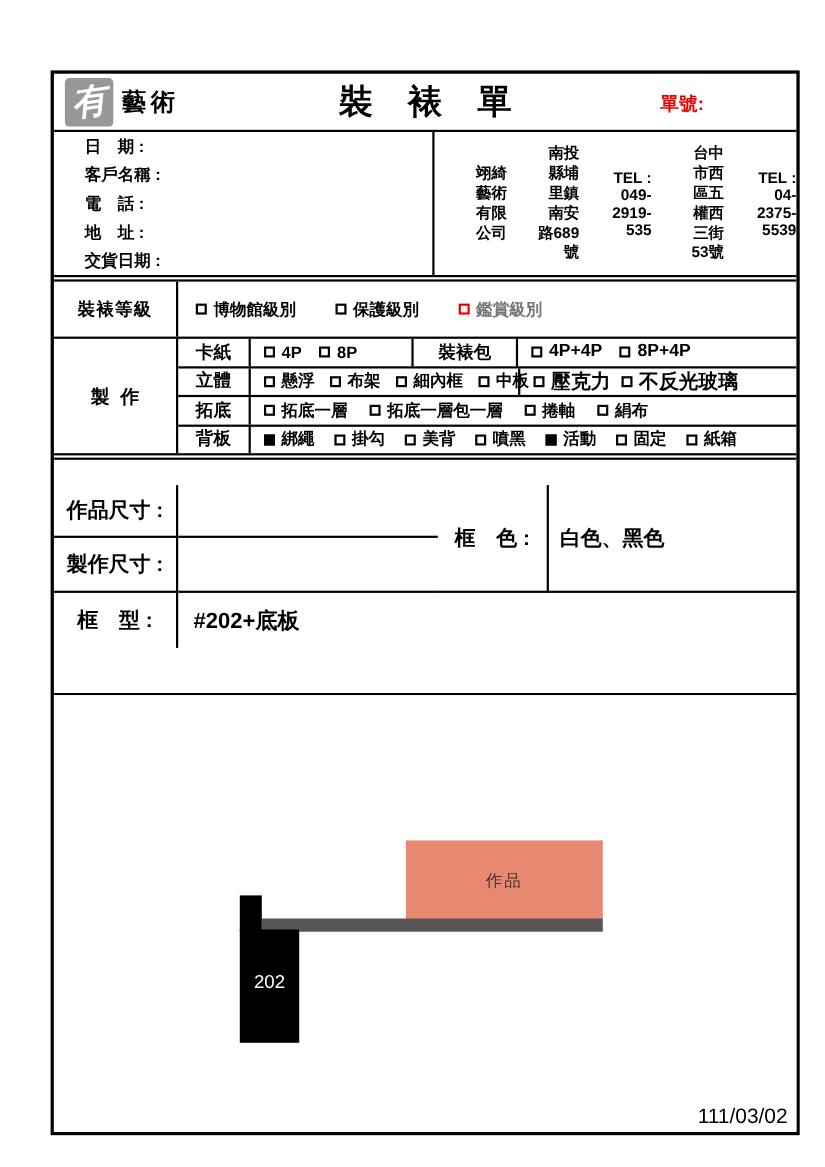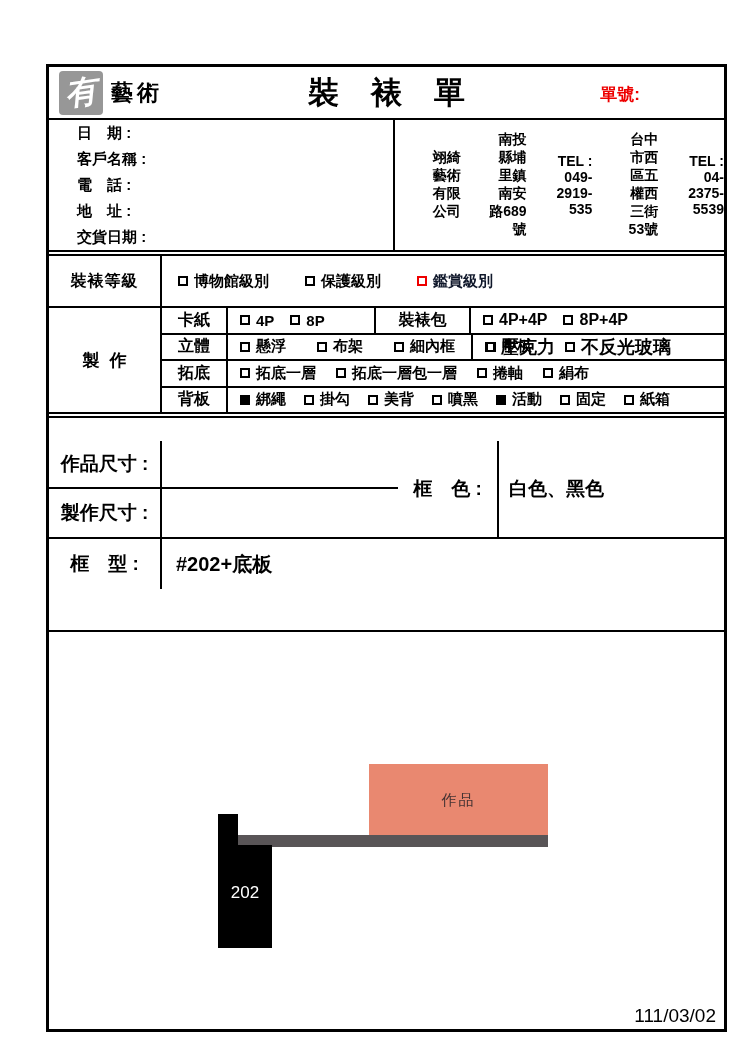--- a/index.html
+++ b/index.html
@@ -36,37 +36,37 @@
   .grade { height:52px; border-bottom:2px solid #000; display:flex; flex:0 0 auto; }
   .grade-label { width:113px; border-right:2px solid #000; display:flex;
     align-items:center; justify-content:center; font-size:16px; font-weight:bold; letter-spacing:1px; }
   .grade-opts { flex:1; display:flex; align-items:center; gap:36px; padding-left:16px; }
 
   
   .cb { width:10px; height:10px; border:2px solid #000; display:inline-block; flex:0 0 auto; }
   .cb.filled { background:#000; }
   .cb.red { border-color:#ee0000; }
   .opt { display:flex; align-items:center; gap:6px; font-size:15px; font-weight:bold; white-space:nowrap; }
-  .opt.red { color:#0f172a; }
+  .opt.red { color:#737373; }
 
   
   .prod { height:110px; border-bottom:6px double #000; display:flex; flex:0 0 auto; }
   .prod-label { width:113px; border-right:2px solid #000; display:flex;
     align-items:center; justify-content:center; font-size:17px; font-weight:bold; letter-spacing:10px; text-indent:10px; }
   .prod-rows { flex:1; display:flex; flex-direction:column; }
   .prod-row { flex:1; display:flex; border-bottom:2px solid #000; }
   .prod-row:last-child { border-bottom:none; }
   .sub-label { width:66px; border-right:2px solid #000; display:flex;
     align-items:center; justify-content:center; font-size:16px; font-weight:bold; }
   .cell { display:flex; align-items:center; gap:16px; padding-left:12px; }
   .cell.bordered { border-right:2px solid #000; }
   .w-opts1 { width:148px; }
   .w-pack { width:95px; justify-content:center; padding-left:0;
     font-size:16px; font-weight:bold; }
-  .w-opts2 { width:245px; gap:31px; }
+  .w-opts2 { width:245px; gap:14px; }
   .grow { flex:1; }
   .big .opt { font-size:18px; }
   .pack-opts .opt { font-size:16px; }
 
   
   .dims { height:191px; border-bottom:2px solid #000; flex:0 0 auto;
     display:grid; grid-template-columns:113px 236px 101px 1fr; grid-template-rows:48px 50px 50px;margin-top:23px; }
   .d-cell { display:flex; align-items:center; }
   .lab { justify-content:center; font-size:19px; font-weight:bold;
     border-right:2px solid #000; }

